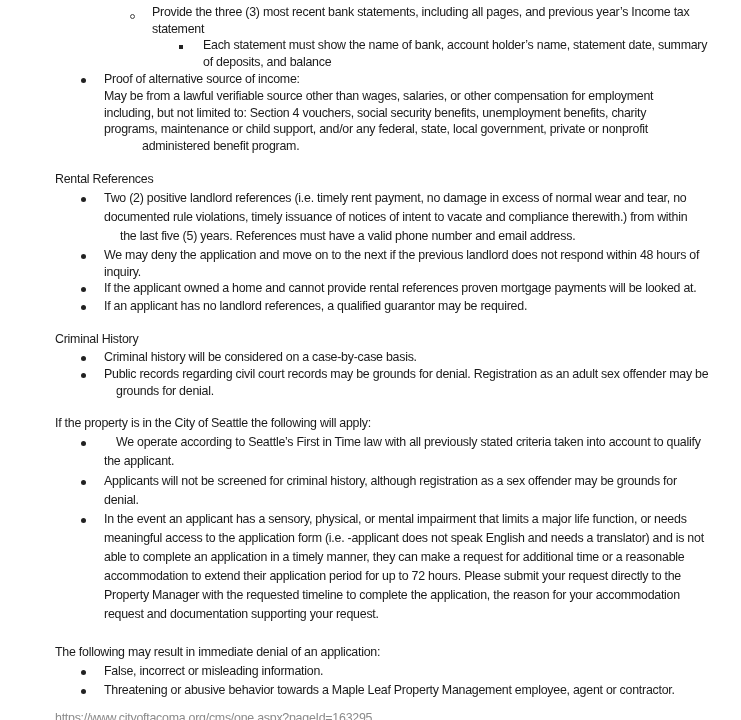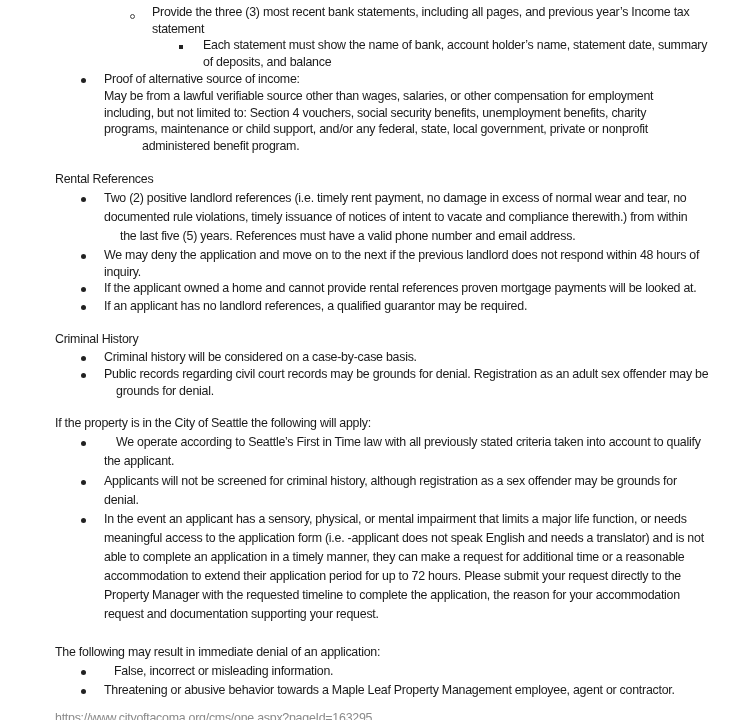--- a/index.html
+++ b/index.html
@@ -64,18 +64,18 @@
   <span class="bullet" style="left:81px;top:518px;"></span>
   <div class="abs" style="left:104px;top:512px;">In the event an applicant has a sensory, physical, or mental impairment that limits a major life function, or needs</div>
   <div class="abs" style="left:104px;top:531px;">meaningful access to the application form (i.e. -applicant does not speak English and needs a translator) and is not</div>
   <div class="abs" style="left:104px;top:550px;">able to complete an application in a timely manner, they can make a request for additional time or a reasonable</div>
   <div class="abs" style="left:104px;top:569px;">accommodation to extend their application period for up to 72 hours. Please submit your request directly to the</div>
   <div class="abs" style="left:104px;top:588px;">Property Manager with the requested timeline to complete the application, the reason for your accommodation</div>
   <div class="abs" style="left:104px;top:607px;">request and documentation supporting your request.</div>
 
   <div class="abs h" style="left:55px;top:645px;">The following may result in immediate denial of an application:</div>
   <span class="bullet" style="left:81px;top:670px;"></span>
-  <div class="abs" style="left:104px;top:664px;margin-left:10px;">False, incorrect or misleading information.</div>
+  <div class="abs" style="left:104px;top:664px;">False, incorrect or misleading information.</div>
   <span class="bullet" style="left:81px;top:689px;"></span>
   <div class="abs" style="left:104px;top:683px;">Threatening or abusive behavior towards a Maple Leaf Property Management employee, agent or contractor.</div>
 
   <a class="abs url" style="left:55px;top:711px;">https://www.cityoftacoma.org/cms/one.aspx?pageId=163295</a>
 </div>
 
 </body></html>

